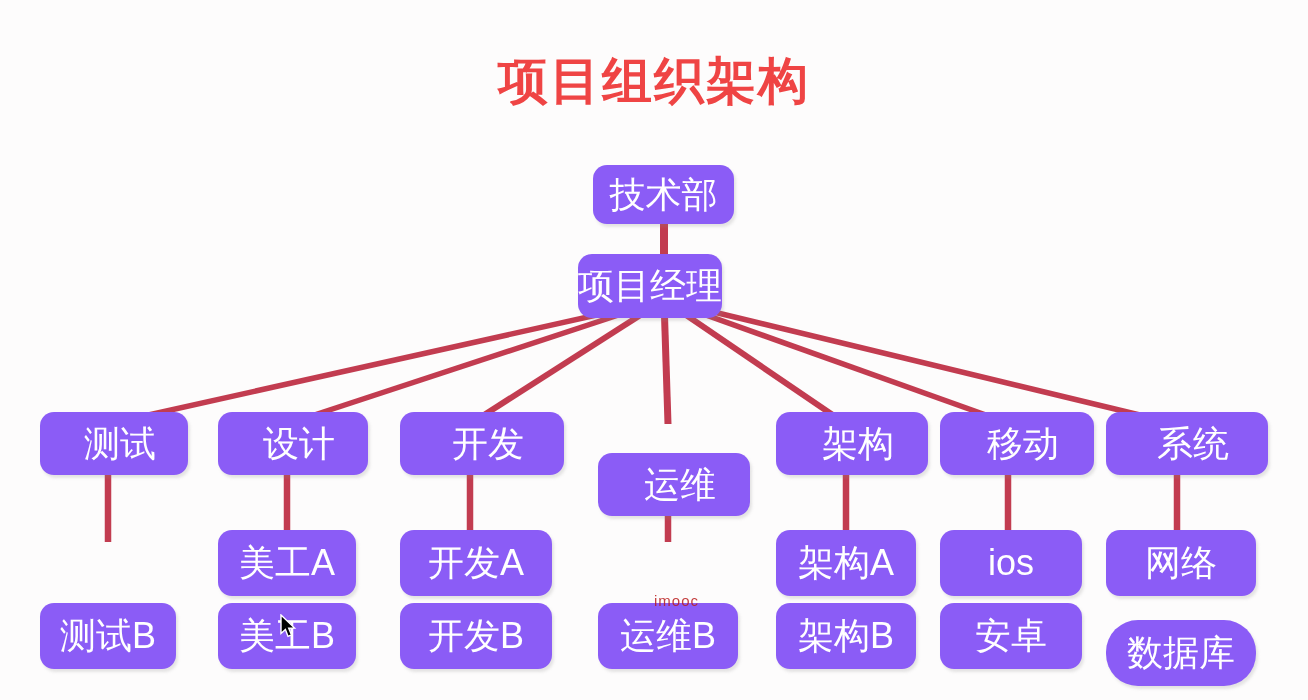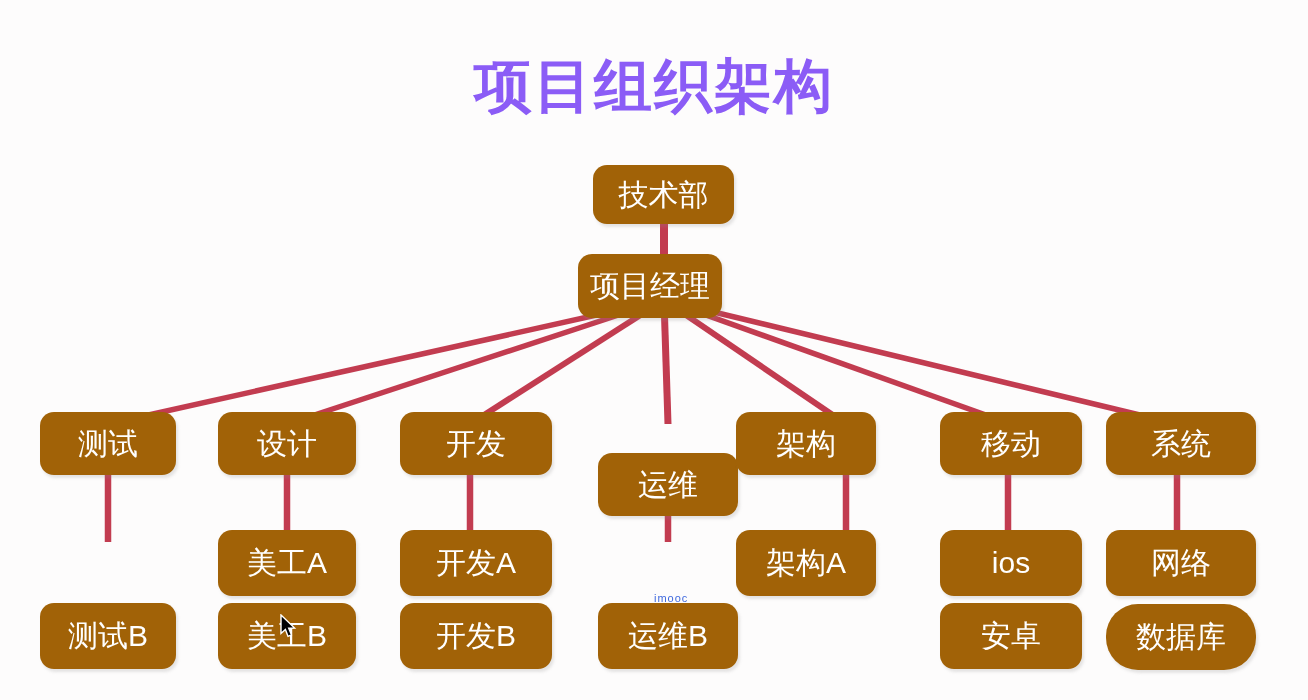--- a/index.html
+++ b/index.html
@@ -12,62 +12,62 @@
     width: 1308px;
     height: 700px;
     background: #fdfcfc;
     overflow: hidden;
   }
   .page-title {
     position: absolute;
     left: 0; top: 48px;
     width: 100%;
     text-align: center;
-    font-size: 58px;
+    font-size: 50px;
     font-weight: 900;
     letter-spacing: 2px;
-    color: #8b5cf6;
+    color: #ef4444;
   }
   #connectors {
     position: absolute;
     left: 0; top: 0;
     width: 1308px; height: 700px;
   }
   .node {
     position: absolute;
-    background: #a16207;
+    background: #8b5cf6;
     color: #ffffff;
     border-radius: 14px;
     display: flex;
     align-items: center;
     justify-content: center;
-    font-size: 30px;
+    font-size: 36px;
     line-height: 1;
     box-shadow: 2px 3px 3px rgba(140,140,140,0.22);
     white-space: nowrap;
   }
   .root    { left: 593px; top: 165px; width: 141px; height: 59px; }
   .manager { left: 578px; top: 254px; width: 144px; height: 64px; }
-  .l3   { top: 412px; height: 63px; }
+  .l3   { top: 412px; height: 63px; padding-left: 12px; }
   .rowA { top: 530px; height: 66px; }
   .rowB { top: 603px; height: 66px; }
   .c1 { left: 40px;   width: 136px; }
   .c2 { left: 218px;  width: 138px; }
   .c3 { left: 400px;  width: 152px; }
   .c4 { left: 598px;  width: 140px; }
-  .c5 { left: 736px;  width: 140px; }
+  .c5 { left: 776px;  width: 140px; }
   .c6 { left: 940px;  width: 142px; }
   .c7 { left: 1106px; width: 150px; }
   .c4.l3 { top: 409px; margin-top: 44px; }
-  .c7.rowB { top: 604px; border-radius: 32px; }
+  .c7.rowB { top: 620px; border-radius: 32px; }
   .watermark {
     position: absolute;
     left: 654px; top: 592px;
-    font-size: 11px;
-    color: #1d4ed8;
+    font-size: 15px;
+    color: #b91c1c;
     opacity: 0.85;
     letter-spacing: 1px;
   }
   .cursor {
     position: absolute;
     left: 280px; top: 614px;
     width: 17px; height: 24px;
     pointer-events: none;
   }
 </style>
@@ -111,20 +111,21 @@
 
   <div class="node l3 c3">开发</div>
   <div class="node rowA c3">开发A</div>
   <div class="node rowB c3">开发B</div>
 
   <div class="node l3 c4">运维</div>
   <div class="node rowB c4">运维B</div>
 
   <div class="node l3 c5">架构</div>
   <div class="node rowA c5">架构A</div>
+  <div class="node rowB c5">架构B</div>
 
   <div class="node l3 c6">移动</div>
   <div class="node rowA c6">ios</div>
   <div class="node rowB c6">安卓</div>
 
   <div class="node l3 c7">系统</div>
   <div class="node rowA c7">网络</div>
   <div class="node rowB c7">数据库</div>
 
   <div class="watermark">imooc</div>

